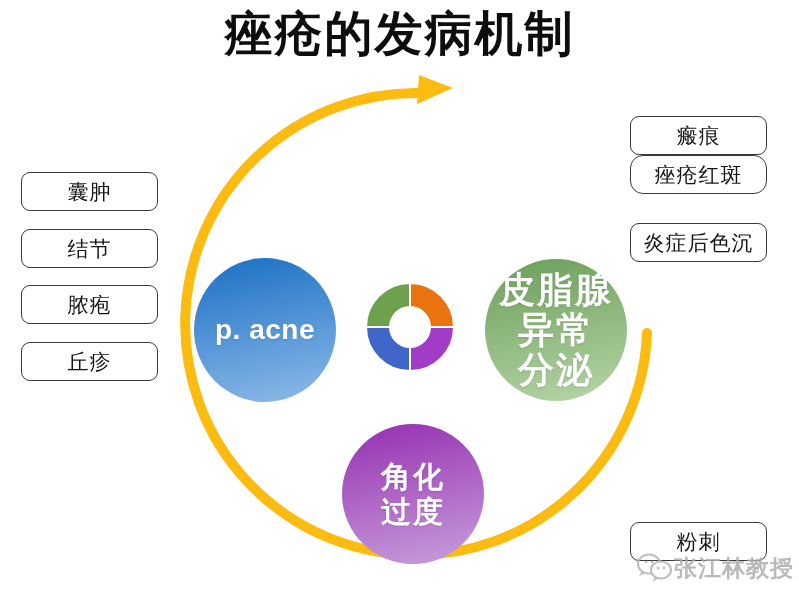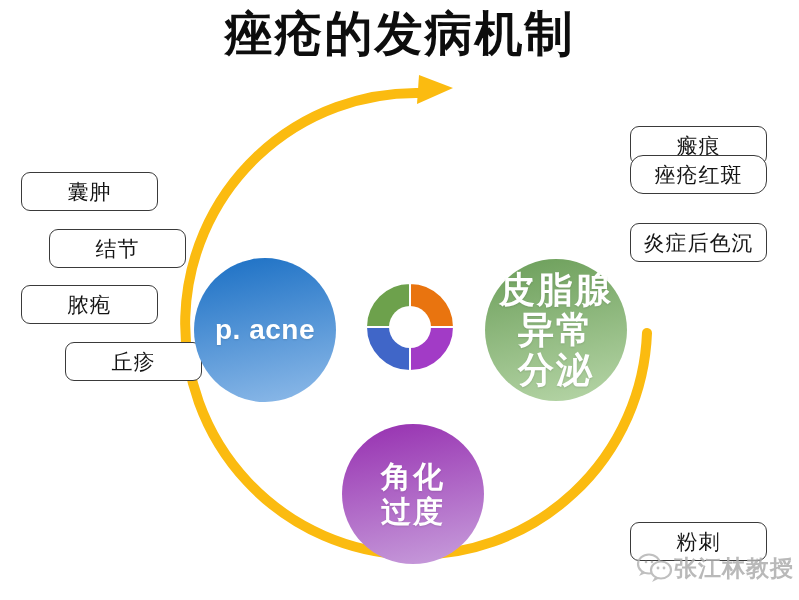--- a/index.html
+++ b/index.html
@@ -11,24 +11,24 @@
     position:absolute;top:6px;left:0;width:100%;text-align:center;
     font-size:48px;font-weight:900;color:#0d0d0d;letter-spacing:2px;line-height:1.15;
   }
   .tag-box{
     position:absolute;width:137px;height:39px;background:#ffffff;
     border:1.5px solid #3a3a3a;border-radius:9px;box-sizing:border-box;
     display:flex;align-items:center;justify-content:center;
     font-size:21px;font-weight:500;color:#141414;letter-spacing:1px;
   }
   .box-cyst{left:21px;top:172px;}
-  .box-nodule{left:21px;top:229px;margin-left:28px;}
+  .box-nodule{left:21px;top:229px;}
   .box-pustule{left:21px;top:285px;}
-  .box-papule{left:21px;top:342px;margin-left:44px;}
-  .box-scar{left:630px;top:126px;}
+  .box-papule{left:21px;top:342px;}
+  .box-scar{left:630px;top:116px;}
   .box-erythema{left:630px;top:155px;border-radius:13px;}
   .box-pigmentation{left:630px;top:223px;}
   .box-comedo{left:630px;top:490px;margin-top:32px;}
   .svg-layer{position:absolute;left:0;top:0;width:799px;height:600px;}
   .circle{
     position:absolute;border-radius:50%;
     display:flex;flex-direction:column;align-items:center;justify-content:center;
     color:#ffffff;font-weight:bold;text-align:center;
     text-shadow:0 1px 2px rgba(0,0,0,0.12);
   }

